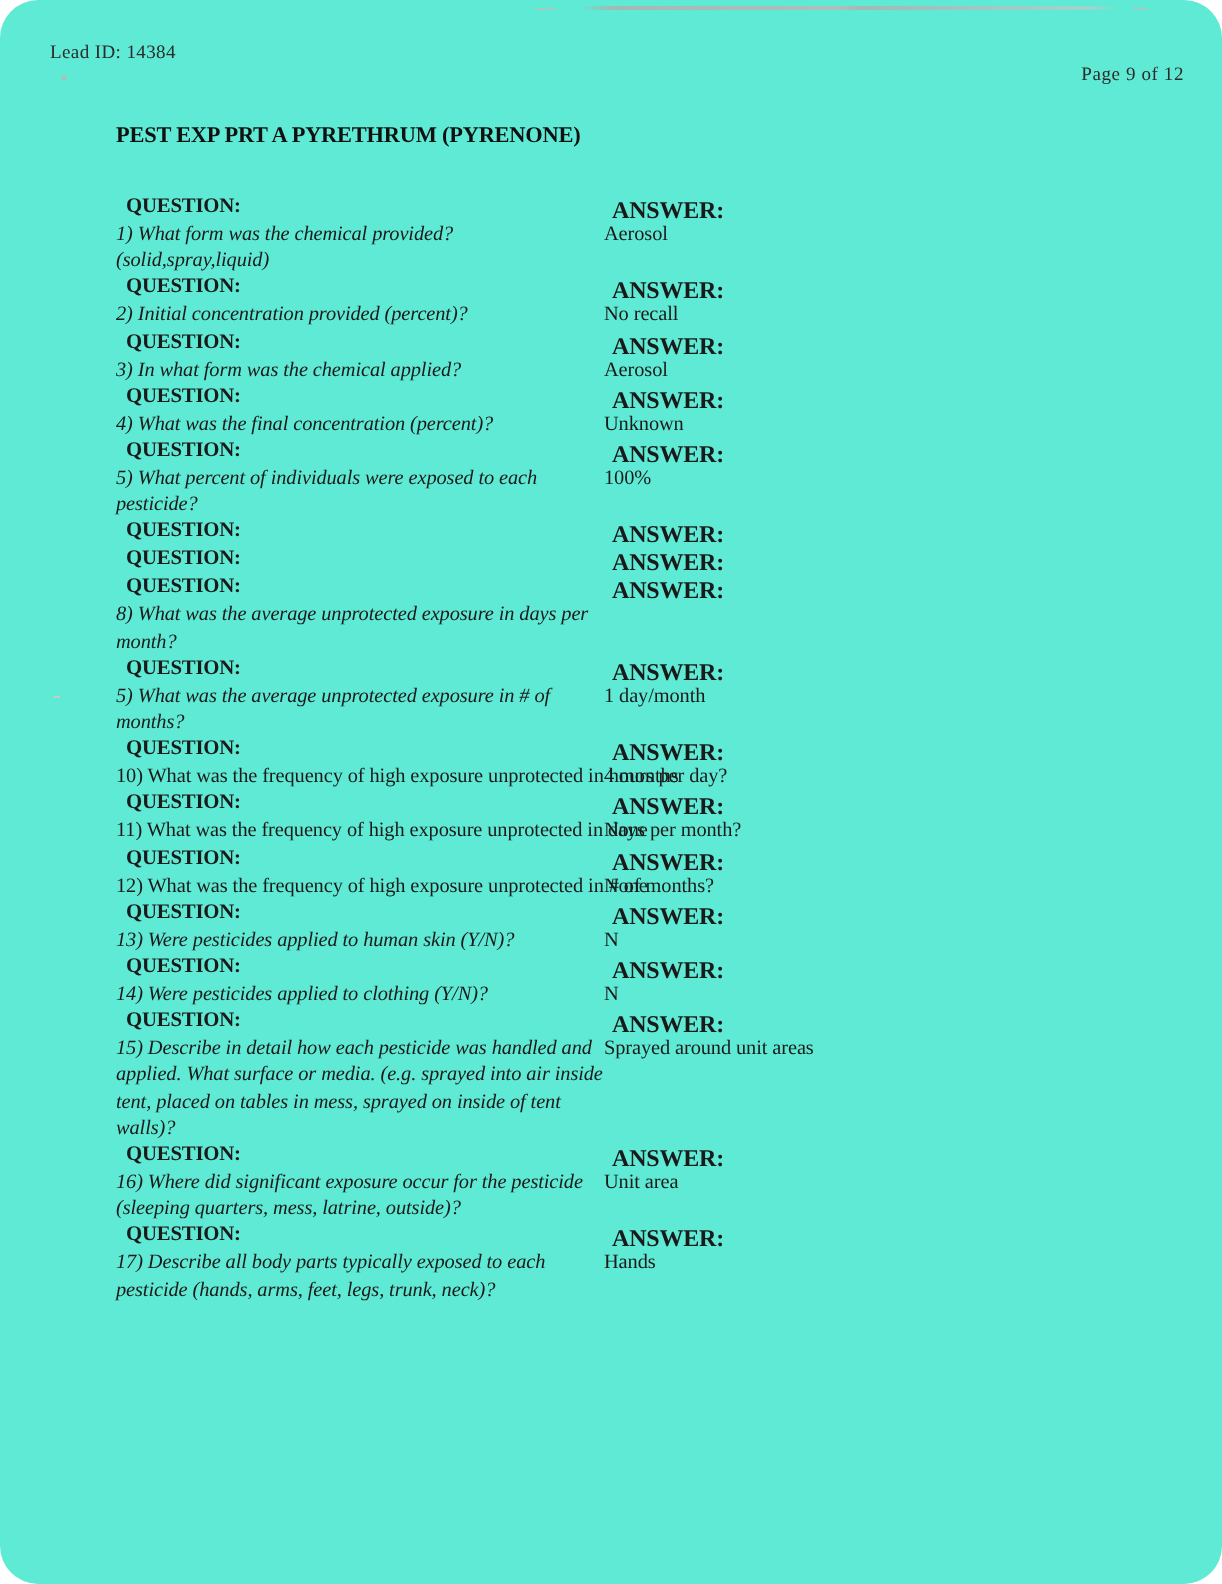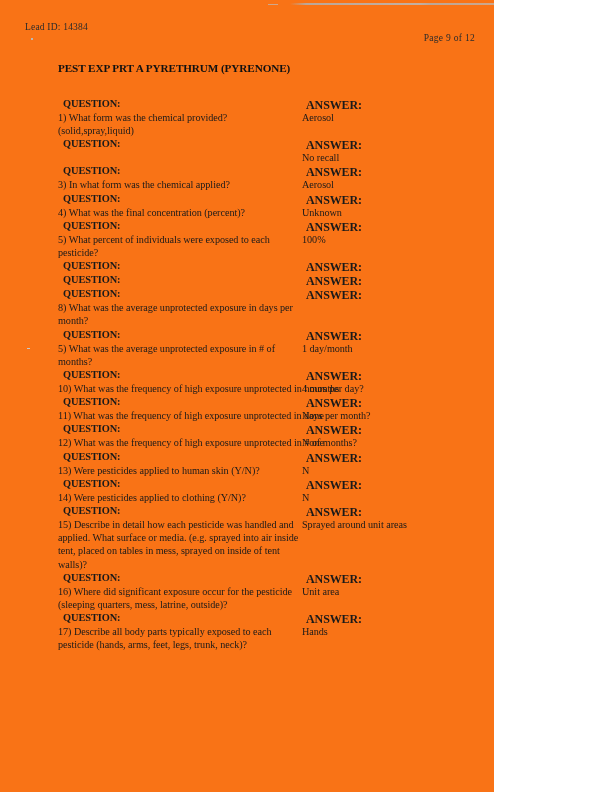--- a/index.html
+++ b/index.html
@@ -2,26 +2,27 @@
 <html><head>
 <meta charset="utf-8">
 <style>
   html, body {
     margin: 0;
     padding: 0;
     background: #ffffff;
   }
   .page {
     position: relative;
-    width: 494px;
+    width: 611px;
     height: 792px;
-    background: #f97316;
+    background: #5eead4;
     overflow: hidden;
     font-family: "Liberation Serif", "DejaVu Serif", serif;
     color: #1a1a1a;
+    border-radius: 19px;
   }
 
   
   .scan-edge {
     position: absolute;
     top: 3px;
     left: 290px;
     width: 270px;
     height: 2px;
     background: linear-gradient(to right,
@@ -137,21 +138,21 @@
   .a-text {
     position: absolute;
     left: 244px;
     top: 0;
     font-size: 10.2px;
     line-height: 13.2px;
     letter-spacing: -0.05px;
     white-space: nowrap;
   }
   
-  .q-text.narrow { width: 244px; }
+  .q-text.narrow { width: 244px; font-style: italic; }
   .q-text.wide   { width: 500px; }
 </style>
 </head>
 <body>
 
 <div class="page">
 
   <div class="scan-edge"></div>
   <div class="scan-tick" style="left:268px;width:10px;"></div>
   <div class="scan-tick" style="left:566px;width:8px;"></div>
@@ -175,20 +176,21 @@
             <p class="q-text narrow">1) What form was the chemical provided?(solid,spray,liquid)</p>
             <div class="a-text">Aerosol</div>
           </div>
         </div>
         <div class="qa-block">
           <div class="labels">
             <span class="lbl-question">QUESTION:</span>
             <span class="lbl-answer">ANSWER:</span>
           </div>
           <div class="content">
+            <p class="q-text narrow">2) Initial concentration provided (percent)?</p>
             <div class="a-text">No recall</div>
           </div>
         </div>
         <div class="qa-block">
           <div class="labels">
             <span class="lbl-question">QUESTION:</span>
             <span class="lbl-answer">ANSWER:</span>
           </div>
           <div class="content">
             <p class="q-text narrow">3) In what form was the chemical applied?</p>

